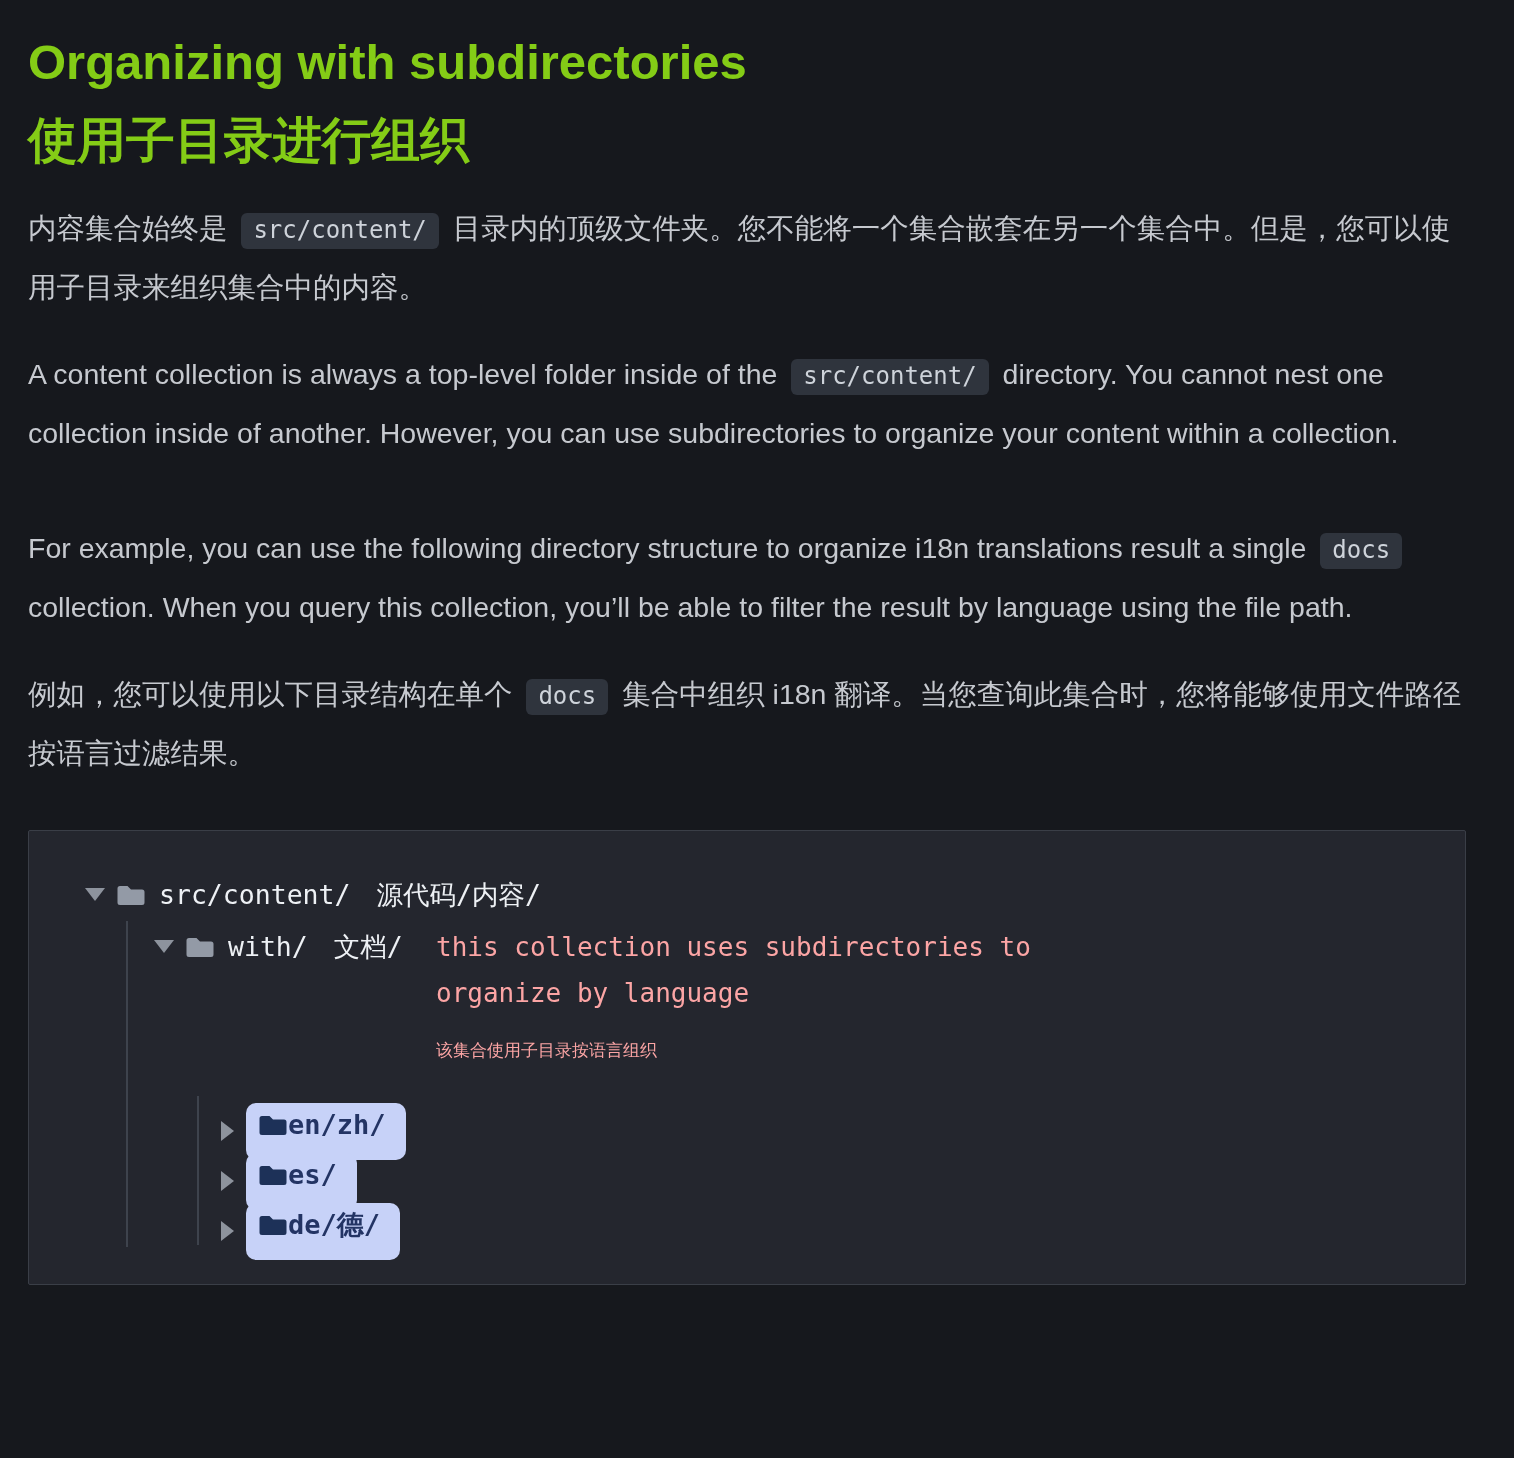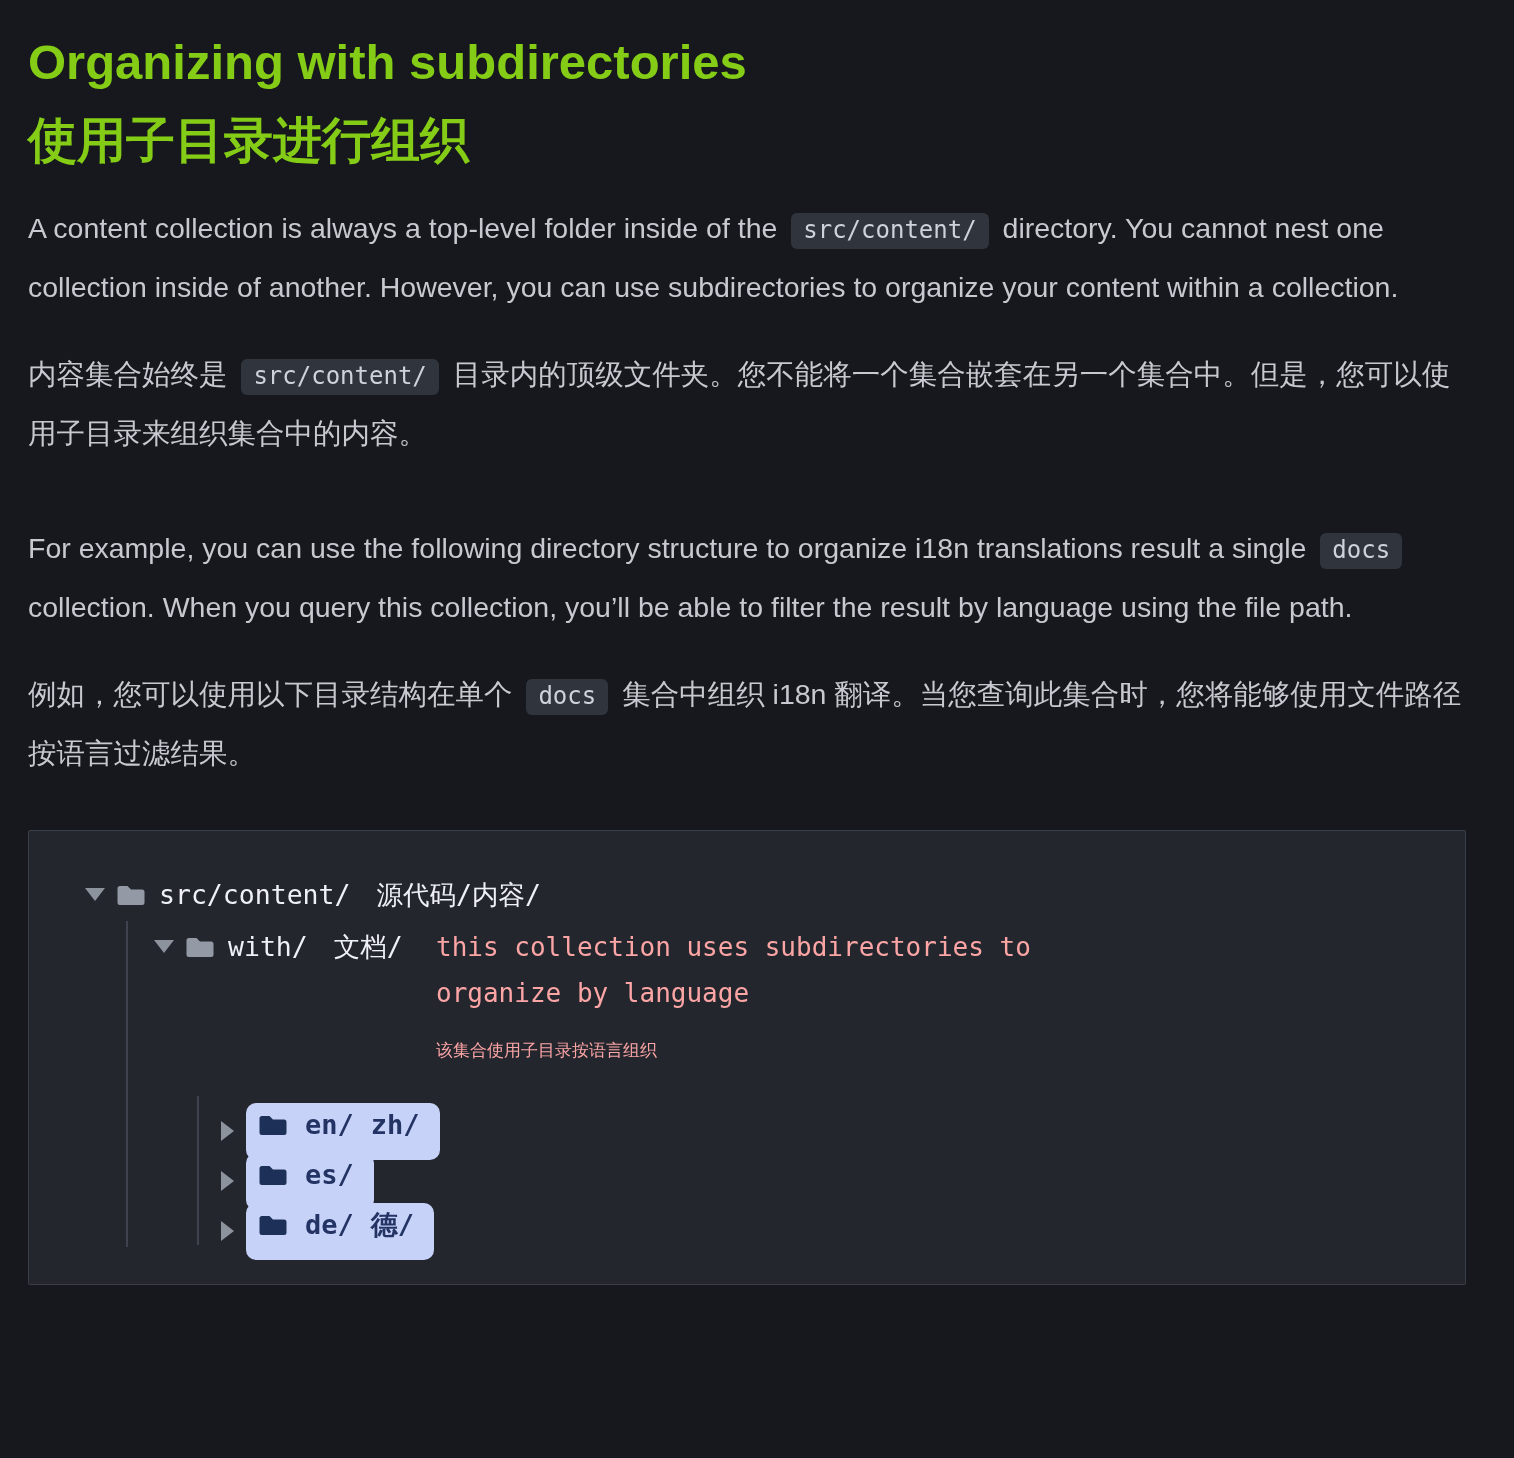--- a/index.html
+++ b/index.html
@@ -63,21 +63,21 @@
 
   .comment{position:absolute;left:407px;color:#fca5a5}
   .comment.en{top:93px;width:640px;font-size:26px;line-height:46px}
   .comment.zh{top:208px;font-size:17px}
 
   .row-child{left:192px;display:flex;align-items:center;gap:12px}
   .c0{top:272px}.c1{top:322px}.c2{top:372px}
   .badge{
     display:inline-flex;align-items:center;height:44px;
     background:#c7d2f8;border-radius:10px;
-    padding:0 20px 13px 12px;gap:17px;cursor:pointer;
+    padding:0 20px 13px 12px;cursor:pointer;
   }
   .badge .folder{margin-left:0}
   .bname{font-size:27px;font-weight:700;color:#233464;white-space:nowrap}
   .bname:empty{display:none}
 </style>
 </head>
 <body>
 
 <svg width="0" height="0" style="position:absolute">
   <defs>
@@ -85,22 +85,22 @@
       <path d="M1.5 6.5 Q1.5 4 4 4 L11.5 4 L15 7.5 L26 7.5 Q28.5 7.5 28.5 10 L28.5 20.5 Q28.5 23 26 23 L4 23 Q1.5 23 1.5 20.5 Z" fill="currentColor"></path>
     </symbol>
   </defs>
 </svg>
 
 <main>
   <h1 class="en">Organizing with subdirectories</h1>
   <h1 class="zh">使用子目录进行组织</h1>
 
   <section id="intro">
+      <p><span>内容集合始终是 </span><span class="chip">src/content/</span><span> 目录内的顶级文件夹。您不能将一个集合嵌套在另一个集合中。但是，您可以使用子目录来组织集合中的内容。</span></p>
       <p><span>A content collection is always a top-level folder inside of the </span><span class="chip">src/content/</span><span> directory. You cannot nest one collection inside of another. However, you can use subdirectories to organize your content within a collection.</span></p>
-      <p><span>内容集合始终是 </span><span class="chip">src/content/</span><span> 目录内的顶级文件夹。您不能将一个集合嵌套在另一个集合中。但是，您可以使用子目录来组织集合中的内容。</span></p>
     </section>
   <section id="example">
       <p><span>For example, you can use the following directory structure to organize i18n translations result a single </span><span class="chip">docs</span><span> collection. When you query this collection, you’ll be able to filter the result by language using the file path.</span></p>
       <p><span>例如，您可以使用以下目录结构在单个 </span><span class="chip">docs</span><span> 集合中组织 i18n 翻译。当您查询此集合时，您将能够使用文件路径按语言过滤结果。</span></p>
     </section>
 
   <div class="tree-panel">
     <div class="guide g1"></div>
     <div class="guide g2"></div>
 

